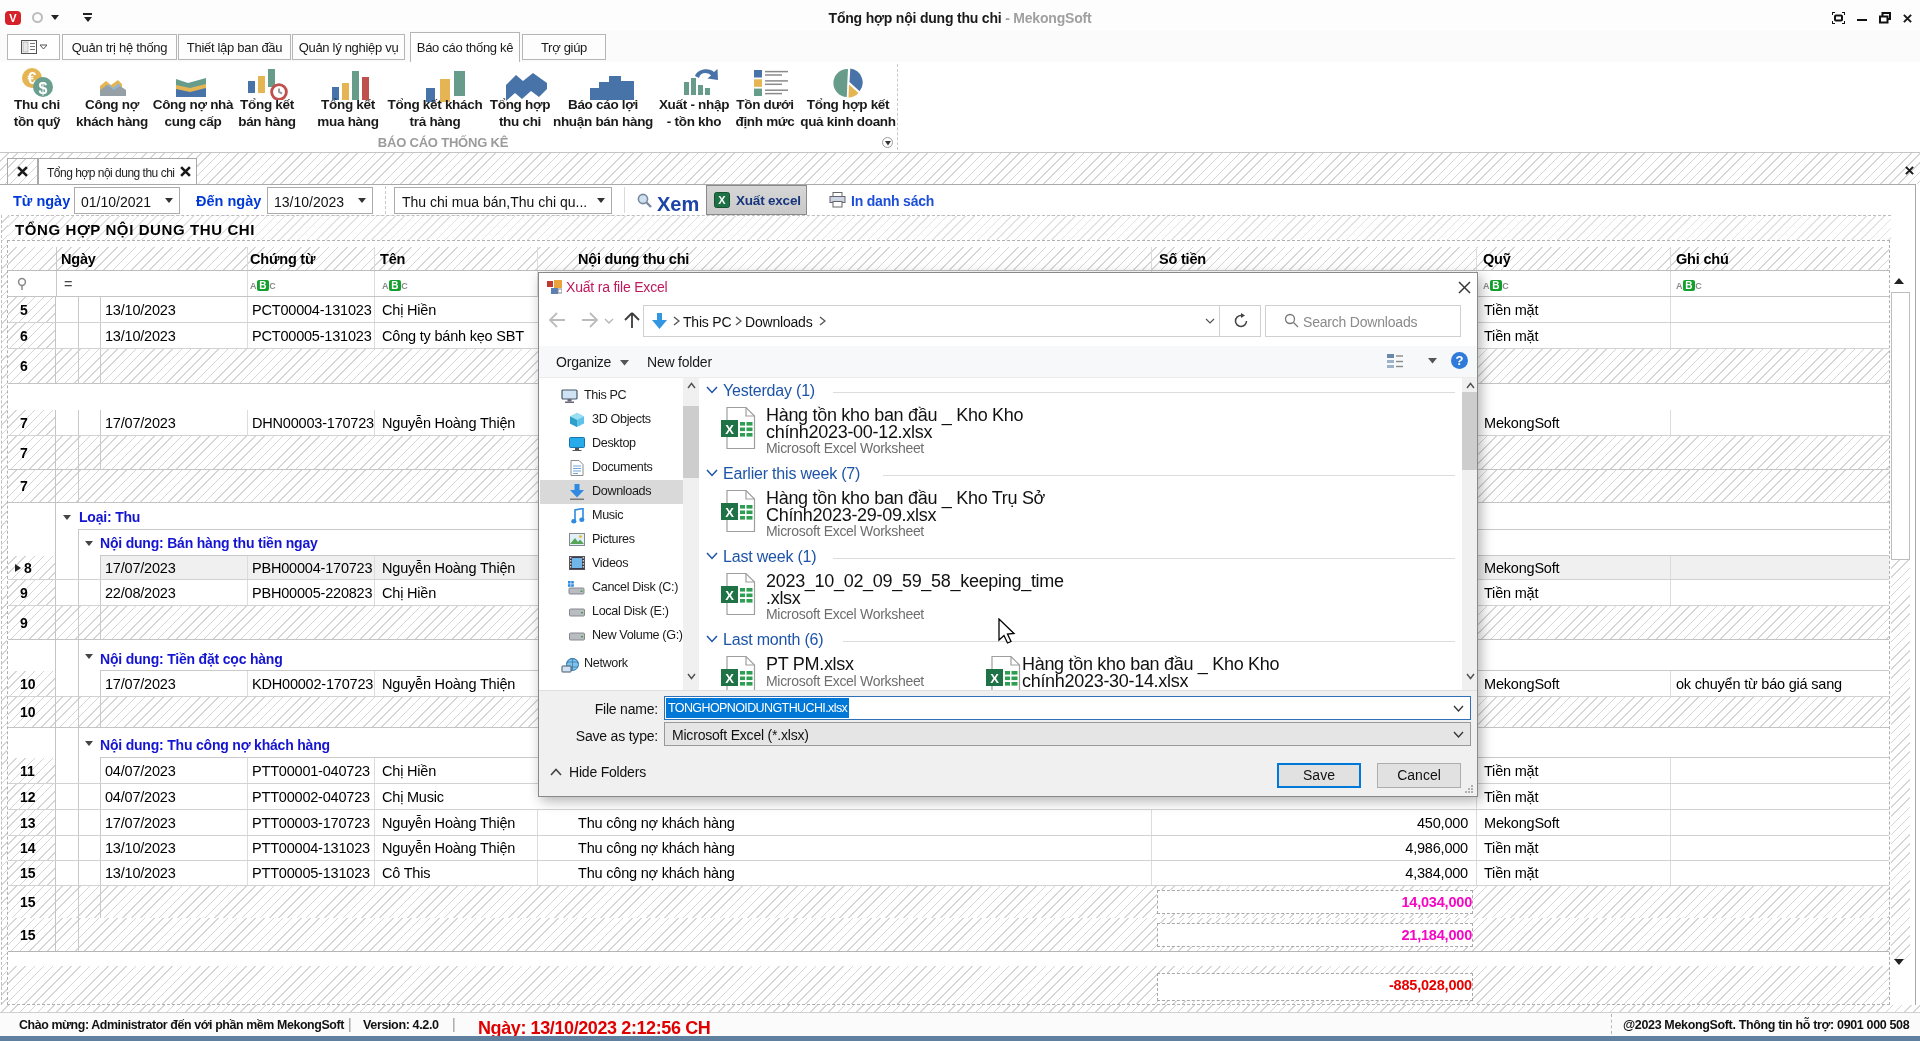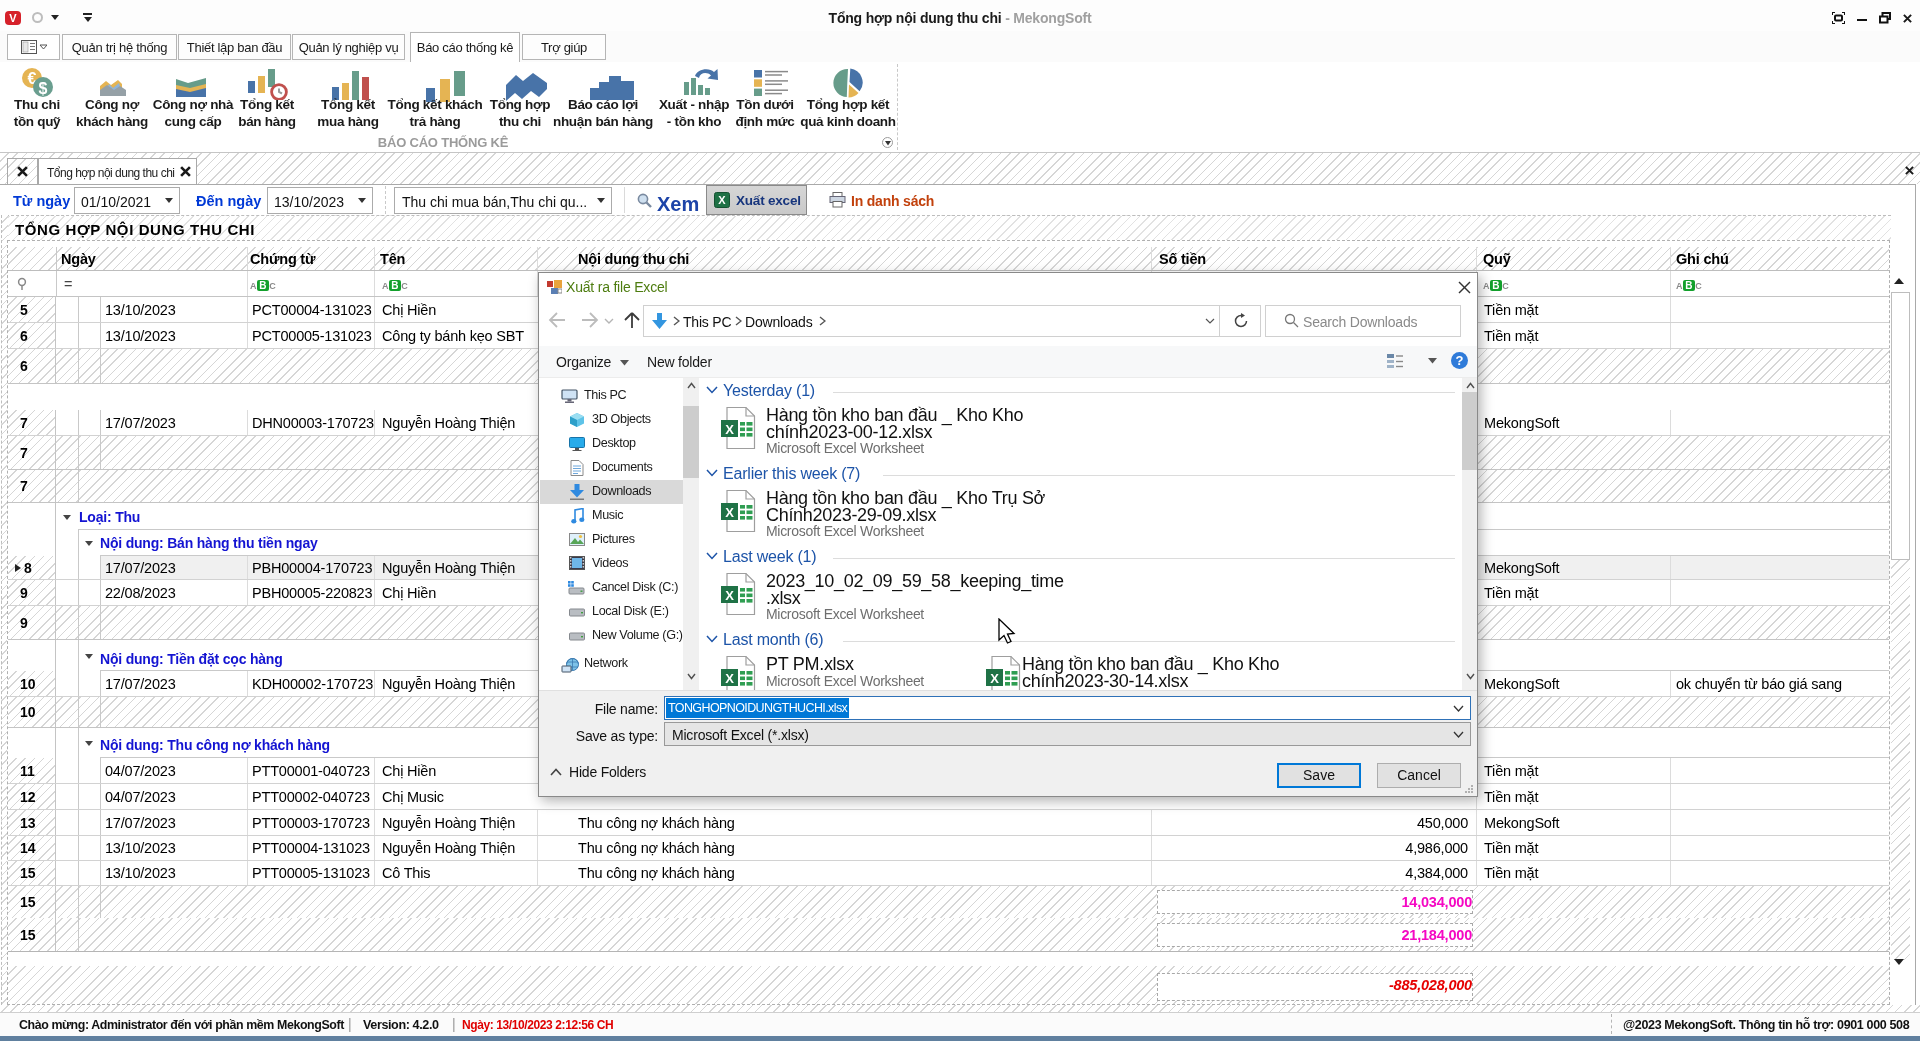--- a/index.html
+++ b/index.html
@@ -192,21 +192,21 @@
  <rect x="0.5" y="0.5" width="15" height="15" rx="2" fill="#1e7145" stroke="#145231"></rect>
  <text x="8" y="12" font-size="11" font-weight="bold" fill="#fff" text-anchor="middle" font-family="Liberation Sans">X</text>
 </svg>
 <div class="abs b" style="left:736px;top:193px;font-size:13.5px;letter-spacing:-0.2px;color:#17357d;">Xuất excel</div>
 
 <svg class="abs" style="left:829px;top:192px;" width="17" height="16" viewBox="0 0 17 16">
  <rect x="4" y="0.5" width="9" height="4" fill="#fff" stroke="#666"></rect>
  <rect x="1" y="4.5" width="15" height="6" fill="#cdd6e2" stroke="#667"></rect>
  <rect x="4" y="9.5" width="9" height="5.5" fill="#fff" stroke="#666"></rect>
 </svg>
-<div class="abs b" style="left:851px;top:193px;font-size:14px;letter-spacing:-0.2px;color:#c2410c;">In danh sách</div>
+<div class="abs b" style="left:851px;top:193px;font-size:14px;letter-spacing:-0.2px;color:#1d4ed8;">In danh sách</div>
 
 <div class="abs" style="left:1px;top:215px;width:1890px;height:25px;border-top:1px dashed #bdbdbd;background-color:#fff;background-image:repeating-linear-gradient(135deg, rgba(0,0,0,0) 0px, rgba(0,0,0,0) 5.4px, #e2e2e2 5.4px, #e2e2e2 6.5px);"></div>
 <div class="abs b" style="left:15px;top:221px;font-size:15px;letter-spacing:0.6px;color:#000;">TỔNG HỢP NỘI DUNG THU CHI</div>
 
 <div class="abs hatch" style="left:1px;top:215px;width:7px;height:790px;"></div>
 <div class="abs" style="left:1px;top:215px;width:1px;height:790px;border-left:1px dashed #bdbdbd;"></div>
 <div class="abs" id="grid" style="left:7px;top:240px;width:1883px;height:765px;border:1px dashed #b0b0b0;background:#fff;"></div>
 <style>
 .grow { position:absolute; left:8px; width:1881px; background-color:#fff; }
 .ncell { position:absolute; left:0; top:0; width:48px; height:100%; border-right:1px solid #c4c4c4; font-weight:bold; font-size:14px; color:#000; background-color:#fff; background-image:repeating-linear-gradient(135deg, rgba(0,0,0,0) 0px, rgba(0,0,0,0) 5.4px, #d6d6d6 5.4px, #d6d6d6 6.5px); }
@@ -534,58 +534,58 @@
       </div>
  <div class="bline" style="left:70px;"></div>
  <div style="position:absolute;left:1149px;top:5px;width:316px;height:24px;border:1px dashed #a8a8a8;background:#fff;"></div>
  <div class="ct b" style="right:417px;color:#f507c3;">21,184,000</div>
 </div>
 
 <div class="grow" style="top:952px;height:14px;"></div>
 
 <div class="grow hatch" style="top:966px;height:38px;">
  <div style="position:absolute;left:1149px;top:7px;width:316px;height:28px;border:1px dashed #a8a8a8;background:#fff;"></div>
- <div class="ct b" style="right:417px;color:#e60000;font-style:italic;">-885,028,000</div>
+ <div class="ct b" style="right:417px;color:#e60000;">-885,028,000</div>
 </div>
 
 <div class="abs" style="left:1890px;top:240px;width:21px;height:765px;background:#fff;"></div>
 <div class="abs" style="left:1894px;top:278px;width:0;height:0;border-left:5px solid transparent;border-right:5px solid transparent;border-bottom:6px solid #222;"></div>
 <div class="abs" style="left:1891px;top:292px;width:19px;height:268px;border:1px solid #bdbdbd;background:#fff;"></div>
 <div class="abs hatch" style="left:1891px;top:560px;width:19px;height:400px;"></div>
 <div class="abs" style="left:1894px;top:959px;width:0;height:0;border-left:5px solid transparent;border-right:5px solid transparent;border-top:6px solid #222;"></div>
 <div class="abs" style="left:1915px;top:184px;width:1px;height:824px;background:#a9a9a9;"></div>
 
 <div class="abs hatch" style="left:0;top:1005px;width:1920px;height:7px;"></div>
 <div class="abs" style="left:0;top:1012px;width:1920px;height:24px;background:#fbfbfb;border-top:1px solid #cfcfcf;"></div>
 <div class="abs b" style="left:19px;top:1018px;font-size:12.4px;letter-spacing:-0.4px;color:#111;white-space:nowrap;">Chào mừng: Administrator đến với phần mềm MekongSoft</div>
 <div class="abs" style="left:348px;top:1016px;color:#999;font-size:14px;">|</div>
 <div class="abs b" style="left:363px;top:1018px;font-size:12.6px;letter-spacing:-0.4px;color:#111;white-space:nowrap;">Version: 4.2.0</div>
 <div class="abs" style="left:452px;top:1016px;color:#999;font-size:14px;">|</div>
-<div class="abs b" style="left:450px;top:1018px;font-size:12px;letter-spacing:-0.4px;color:#e00000;white-space:nowrap;padding-left:12px;">Ngày: 13/10/2023 2:12:56 CH</div>
+<div class="abs b" style="left:466px;top:1018px;font-size:18px;letter-spacing:-0.4px;color:#e00000;white-space:nowrap;padding-left:12px;">Ngày: 13/10/2023 2:12:56 CH</div>
 <div class="abs" style="left:1611px;top:1014px;width:1px;height:20px;border-left:1px dashed #b5b5b5;"></div>
 <div class="abs b" style="left:1623px;top:1018px;font-size:12.5px;letter-spacing:-0.35px;color:#111;white-space:nowrap;">@2023 MekongSoft. Thông tin hỗ trợ: 0901 000 508</div>
 <div class="abs" style="left:0;top:1036px;width:1920px;height:5px;background:#60809f;"></div>
 
 <style>
 .dlg-side { position:absolute; font-size:12.6px; letter-spacing:-0.35px; color:#1a1a1a; white-space:nowrap; }
 .fgrp { position:absolute; font-size:16px; letter-spacing:-0.2px; color:#1d54a8; white-space:nowrap; }
 .fname { position:absolute; font-size:18px; letter-spacing:-0.3px; color:#111; line-height:16.5px; white-space:nowrap; }
 .ftype { position:absolute; font-size:14px; letter-spacing:-0.3px; color:#6e6e6e; white-space:nowrap; }
 .gline { position:absolute; height:1px; background:#dcdcdc; }
 </style>
 <div class="abs" style="left:538px;top:272px;width:940px;height:525px;background:#fff;border:1px solid #898989;box-shadow:3px 4px 12px rgba(0,0,0,0.3);z-index:10;"></div>
 <div id="dlg" class="abs" style="left:538px;top:272px;width:940px;height:525px;z-index:11;">
 
  <svg class="abs" style="left:9px;top:8px;" width="15" height="15" viewBox="0 0 15 15">
   <rect x="0" y="1" width="6" height="6" fill="#c23a2f"></rect>
   <rect x="7" y="0" width="8" height="8" fill="#e8a33d"></rect>
   <rect x="4" y="8" width="7" height="6" fill="#5a7fb4"></rect>
   <rect x="11" y="9" width="4" height="4" fill="#fff" stroke="#888"></rect>
  </svg>
- <div class="abs" style="left:28px;top:7px;font-size:14px;letter-spacing:-0.2px;color:#4d7c0f;">Xuất ra file Excel</div>
+ <div class="abs" style="left:28px;top:7px;font-size:14px;letter-spacing:-0.2px;color:#be185d;">Xuất ra file Excel</div>
  <svg class="abs" style="left:920px;top:9px;" width="13" height="13" viewBox="0 0 13 13">
   <line x1="1" y1="1" x2="12" y2="12" stroke="#333" stroke-width="1.4"></line>
   <line x1="12" y1="1" x2="1" y2="12" stroke="#333" stroke-width="1.4"></line>
  </svg>
 
  <svg class="abs" style="left:10px;top:40px;" width="18" height="16" viewBox="0 0 18 16">
   <path d="M9 1 L2 8 L9 15 M2 8 L17 8" stroke="#bcbcbc" stroke-width="1.8" fill="none"></path>
  </svg>
  <svg class="abs" style="left:43px;top:40px;" width="18" height="16" viewBox="0 0 18 16">
   <path d="M9 1 L16 8 L9 15 M16 8 L1 8" stroke="#bcbcbc" stroke-width="1.8" fill="none"></path>

